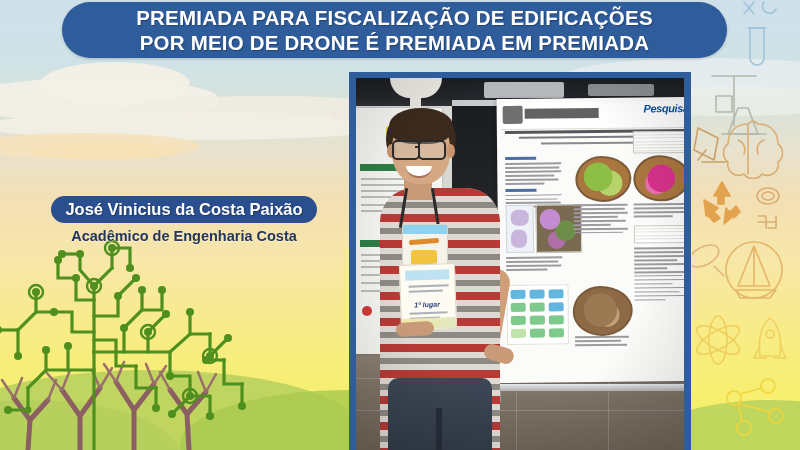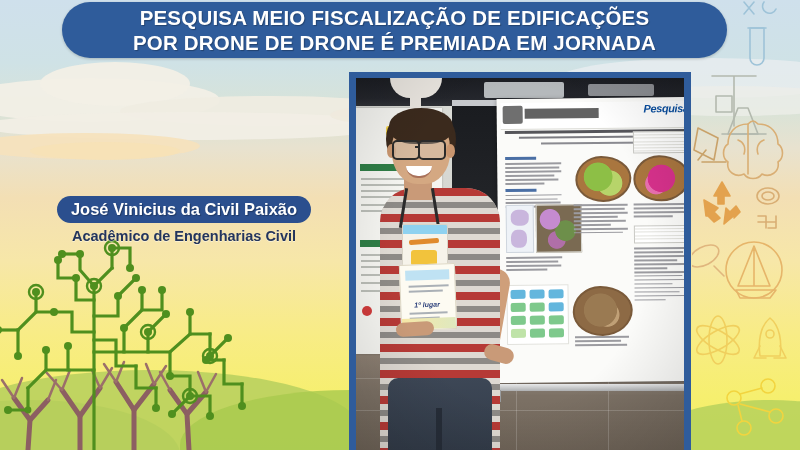--- a/index.html
+++ b/index.html
@@ -428,27 +428,27 @@
             <circle cx="76" cy="386" r="7"></circle>
           <circle cx="84" cy="416" r="7"></circle>
             <circle cx="52" cy="428" r="7"></circle>
           <path d="M48 394 l22 -6 M48 404 l30 8 M46 405 l4 16"></path>
         </g>
       </g>
     </svg>
   </div>
 
   <div class="title-banner">
-    <div class="tline">PESQUISA MEIO FISCALIZAÇÃO DE  EDIFICAÇÕES</div>
-    <div class="tline">POR DRONE DE DRONE É PREMIADA EM JORNADA</div>
+    <div class="tline">PREMIADA PARA FISCALIZAÇÃO DE  EDIFICAÇÕES</div>
+    <div class="tline">POR MEIO DE DRONE É PREMIADA EM PREMIADA</div>
   </div>
 
   <div class="caption">
-    <div class="name-pill">José Vinicius da Civil Paixão</div>
-    <div class="cap-line">Acadêmico de Engenharias Civil</div>
+    <div class="name-pill">José Vinicius da Costa Paixão</div>
+    <div class="cap-line">Acadêmico de Engenharia Costa</div>
   </div>
 
   <div class="photo-frame">
     <div class="photo">
       <div class="ph-ceiling"></div>
       <div class="ph-ceil-light"></div>
       <div class="ph-ceil-light2"></div>
       <div class="ph-ceil-beam"></div>
 
       <div class="ph-wall"></div>

